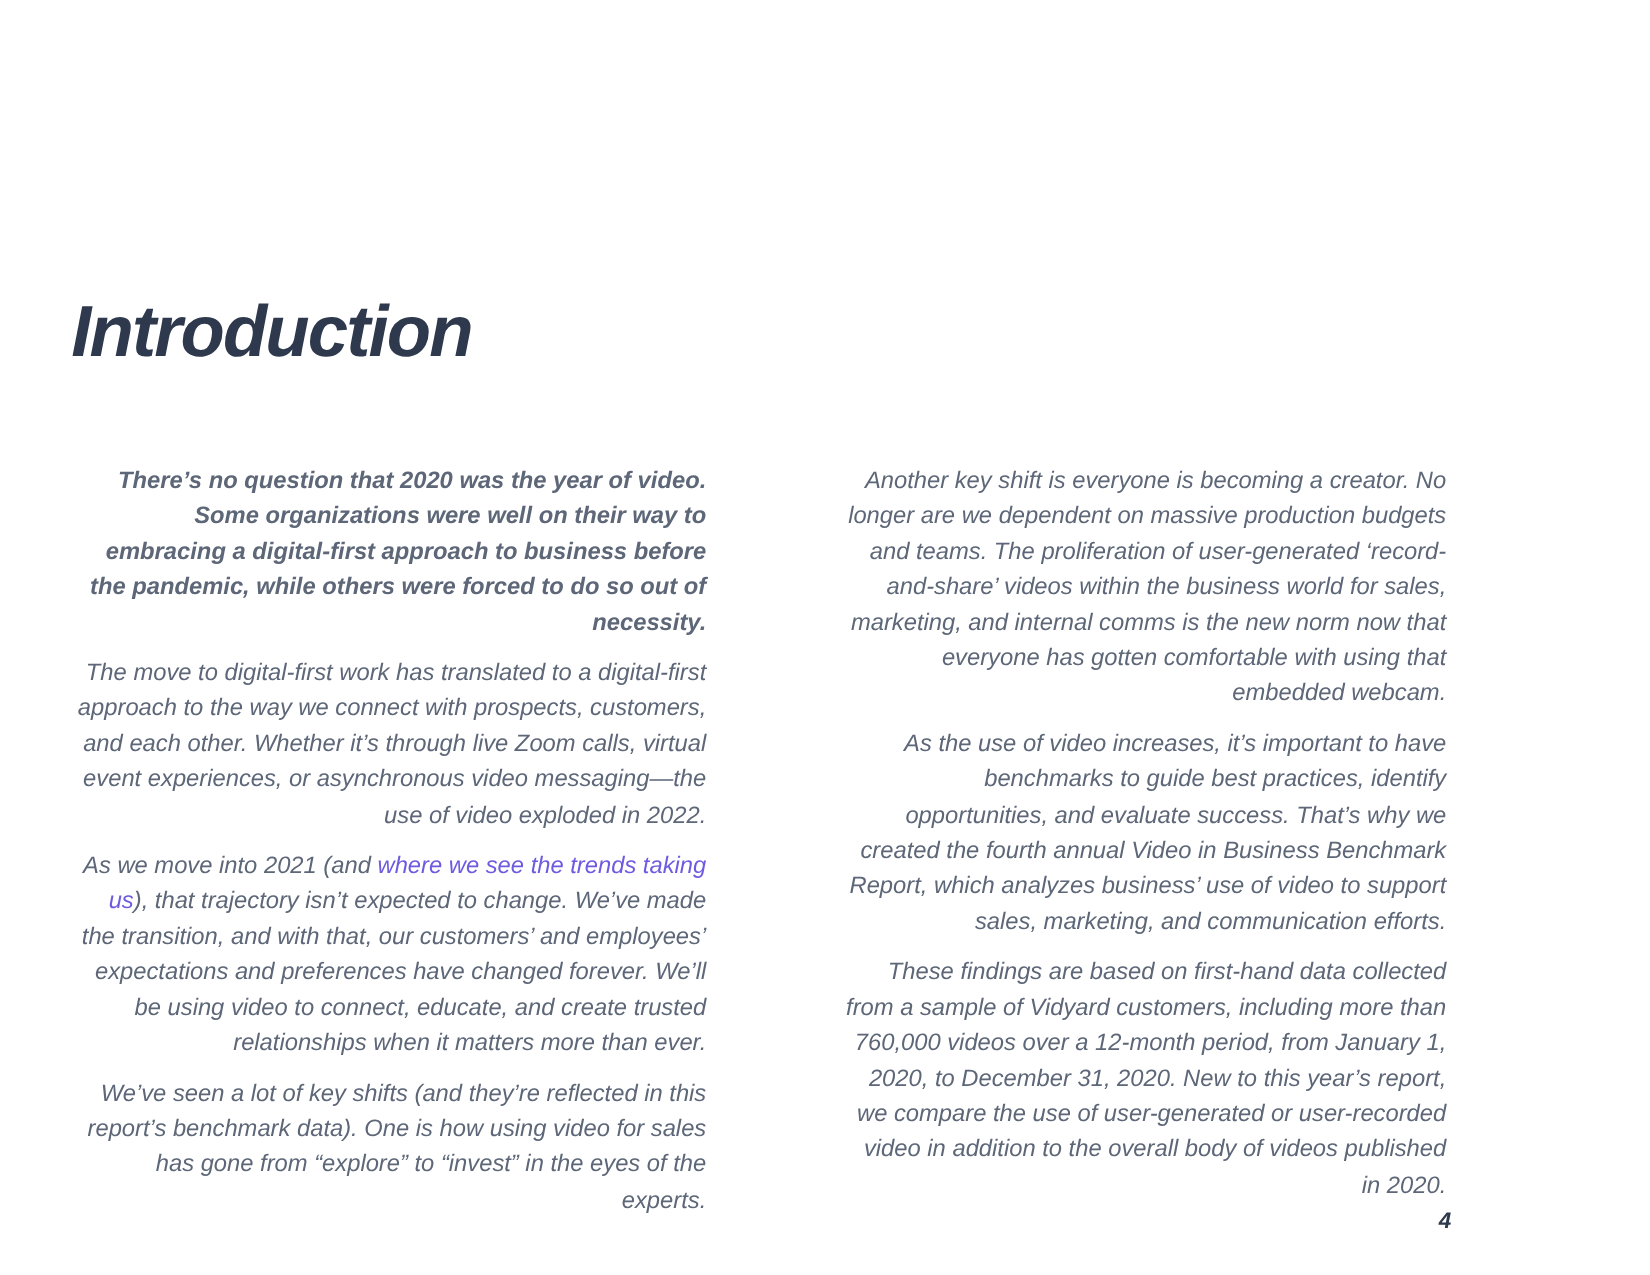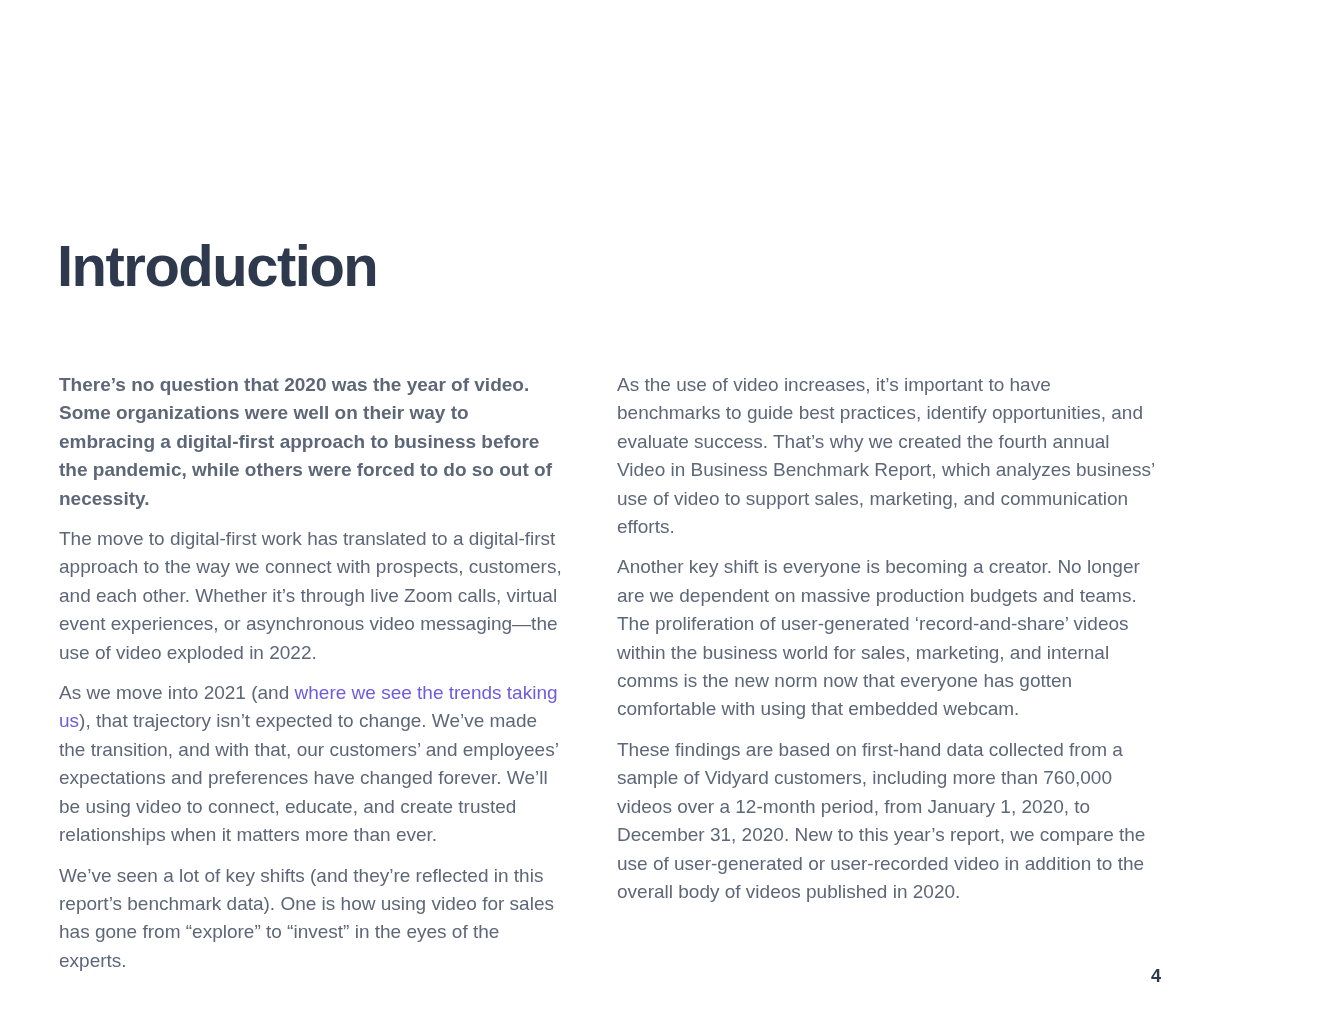--- a/index.html
+++ b/index.html
@@ -7,39 +7,41 @@
     padding: 0;
     background: #ffffff;
   }
   .page {
     position: relative;
     width: 1220px;
     height: 1020px;
     background: var(--bg, #ffffff);
     overflow: hidden;
     font-family: "Liberation Sans", sans-serif;
+    font-style: italic;
   }
   .page-title {
     position: absolute;
     left: 57px;
     top: 236px;
     margin: 0;
     font-size: 58px;
     line-height: 1.05;
     font-weight: bold;
     letter-spacing: -1.5px;
     color: var(--heading, #2e394d);
   }
   .columns {
     position: absolute;
     left: 59px;
     top: 371px;
     right: 63px;
     display: flex;
-    gap: 52px;
+    gap: 109px;
+    text-align: right;
   }
   .col {
     color: var(--body, #5d6778);
     font-size: 19px;
     line-height: 28.4px;
   }
   .col-left  { width: 506px; flex: none; }
   .col-right { flex: 1; }
   .col p { margin: 0 0 12px 0; }
   .col p.bold { font-weight: bold; }
@@ -63,19 +65,19 @@
 <div class="page">
   <h1 class="page-title">Introduction</h1>
   <div class="columns">
     <div class="col col-left">
         <p class="bold"><span>There’s no question that 2020 was the year of video. Some organizations were well on their way to embracing a digital-first approach to business before the pandemic, while others were forced to do so out of necessity.</span></p>
         <p><span>The move to digital-first work has translated to a digital-first approach to the way we connect with prospects, customers, and each other. Whether it’s through live Zoom calls, virtual event experiences, or asynchronous video messaging—the use of video exploded in 2022.</span></p>
         <p><span>As we move into 2021 (and </span><a class="inline-link" href="#">where we see the trends taking us</a><span>), that trajectory isn’t expected to change. We’ve made the transition, and with that, our customers’ and employees’ expectations and preferences have changed forever. We’ll be using video to connect, educate, and create trusted relationships when it matters more than ever.</span></p>
         <p><span>We’ve seen a lot of key shifts (and they’re reflected in this report’s benchmark data). One is how using video for sales has gone from “explore” to “invest” in the eyes of the experts.</span></p>
       </div>
     <div class="col col-right">
+        <p><span>Another key shift is everyone is becoming a creator. No longer are we dependent on massive production budgets and teams. The proliferation of user-generated ‘record-and-share’ videos within the business world for sales, marketing, and internal comms is the new norm now that everyone has gotten comfortable with using that embedded webcam.</span></p>
         <p><span>As the use of video increases, it’s important to have benchmarks to guide best practices, identify opportunities, and evaluate success. That’s why we created the fourth annual Video in Business Benchmark Report, which analyzes business’ use of video to support sales, marketing, and communication efforts.</span></p>
-        <p><span>Another key shift is everyone is becoming a creator. No longer are we dependent on massive production budgets and teams. The proliferation of user-generated ‘record-and-share’ videos within the business world for sales, marketing, and internal comms is the new norm now that everyone has gotten comfortable with using that embedded webcam.</span></p>
         <p><span>These findings are based on first-hand data collected from a sample of Vidyard customers, including more than 760,000 videos over a 12-month period, from January 1, 2020, to December 31, 2020. New to this year’s report, we compare the use of user-generated or user-recorded video in addition to the overall body of videos published in 2020.</span></p>
       </div>
   </div>
   <div class="page-number">4</div>
 </div>
 
 </body></html>

